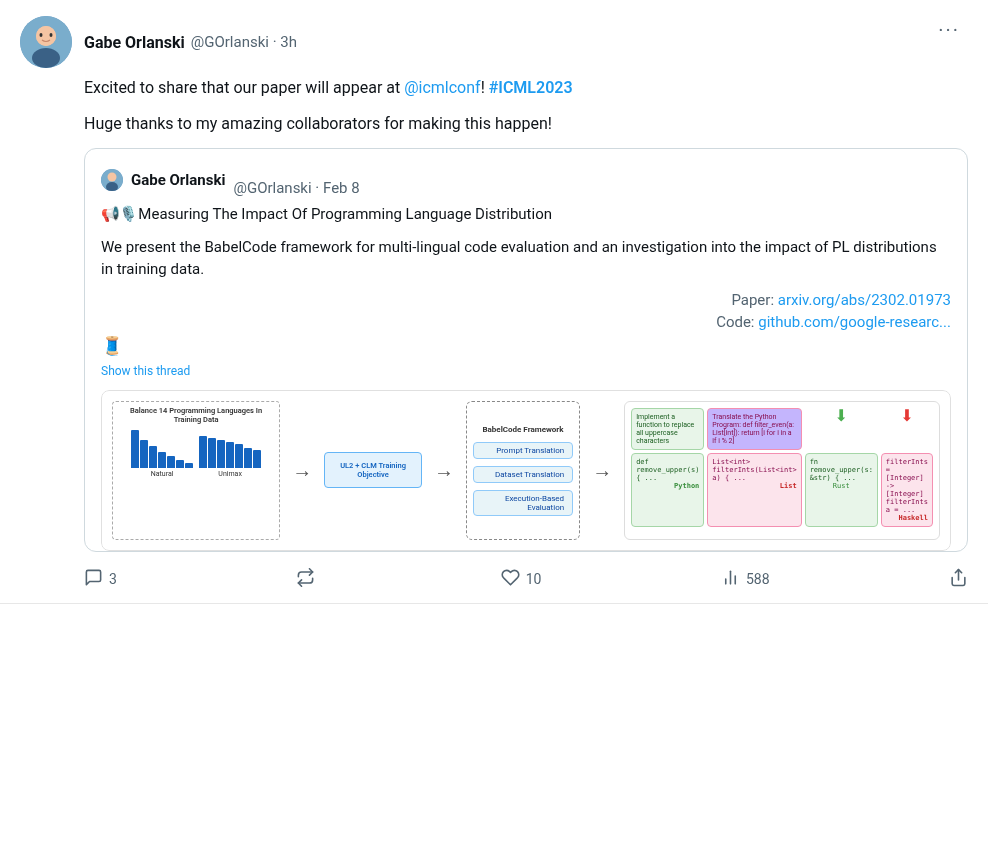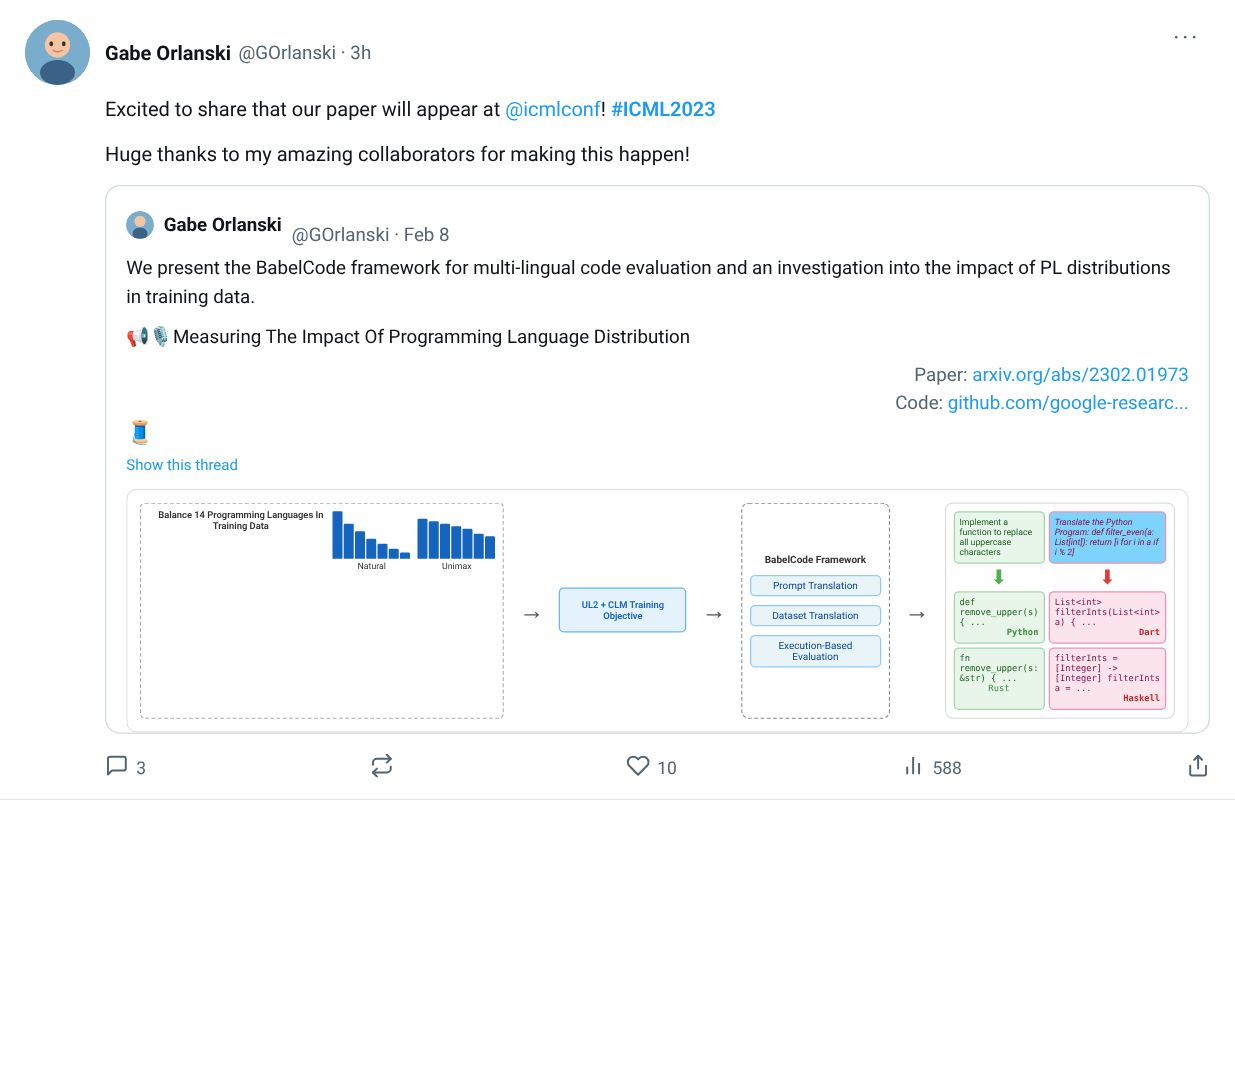--- a/index.html
+++ b/index.html
@@ -187,21 +187,21 @@
       font-weight: 700;
       color: #333;
       margin-bottom: 4px;
     }
     .framework-box {
       background: #e8f4f8;
       border: 1px solid #90caf9;
       border-radius: 4px;
       padding: 3px 8px;
       font-size: 8px;
-      text-align: center;
+      text-align: right;
       color: #0d47a1;
       width: 100%;
     }
     .ul2-box {
       background: #e3f2fd;
       border: 1px solid #64b5f6;
       border-radius: 4px;
       padding: 5px 8px;
       font-size: 8px;
       text-align: center;
@@ -222,27 +222,26 @@
     }
     .eval-prompt {
       background: #e8f5e9;
       border: 1px solid #a5d6a7;
       border-radius: 4px;
       padding: 4px;
       font-size: 7px;
       color: #1b5e20;
     }
     .eval-translate {
-      background: #7dd3fc;
+      background: #c4b5fd;
       border: 1px solid #f48fb1;
       border-radius: 4px;
       padding: 4px;
       font-size: 7px;
       color: #880e4f;
-      font-style: italic;
     }
     .eval-code {
       background: #e8f5e9;
       border: 1px solid #a5d6a7;
       border-radius: 4px;
       padding: 4px;
       font-size: 7px;
       color: #1b5e20;
       font-family: monospace;
     }
@@ -285,21 +284,22 @@
     .action-icon {
       font-size: 18px;
       color: #536471;
     }
     .action-count {
       font-size: 14px;
       color: #536471;
     }
     .training-chart {
       display: flex;
-      align-items: flex-start;
+      flex-direction: column;
+      align-items: center;
       border: 1px dashed #aaa;
       border-radius: 4px;
       padding: 4px 6px;
       min-width: 100px;
     }
     .training-title {
       font-size: 7.5px;
       text-align: center;
       color: #333;
       margin-bottom: 4px;
@@ -378,24 +378,24 @@
           </svg>
         </div>
         <span class="quoted-user-name">Gabe Orlanski</span>
         <span class="quoted-handle-date">
           <span>@GOrlanski</span>
           <span> · </span>
           <span>Feb 8</span>
         </span>
       </div>
 
-      <div class="quoted-text">We present the BabelCode framework for multi-lingual code evaluation and an investigation into the impact of PL distributions in training data.</div>
       <div class="quoted-text">
         <span>📢🎙️</span><span>Measuring The Impact Of Programming Language Distribution</span>
       </div>
+      <div class="quoted-text">We present the BabelCode framework for multi-lingual code evaluation and an investigation into the impact of PL distributions in training data.</div>
 
       <div class="quoted-link">
         <span>Paper:</span>
         <span class="mention">arxiv.org/abs/2302.01973</span>
       </div>
       <div class="quoted-link">
         <span>Code:</span>
         <span class="mention">github.com/google-researc...</span>
       </div>
       <div style="font-size:18px; margin:4px 0 8px 0;">🧵</div>
@@ -445,34 +445,34 @@
           <div class="babel-framework">
             <div class="framework-title">BabelCode Framework</div>
             <div class="framework-box" style="margin-bottom:3px;">Prompt Translation</div>
             <div class="framework-box" style="margin-bottom:3px;">Dataset Translation</div>
             <div class="framework-box">Execution-Based Evaluation</div>
           </div>
 
           <div class="arrow-right">→</div>
 
           <div class="multi-lingual-section">
-            <div style="display:grid;grid-template-columns:1fr 1fr;grid-template-rows:auto auto auto auto;gap:3px;">
+            <div style="display:grid;grid-template-columns:1fr 1fr 1fr 1fr;grid-template-rows:auto auto auto auto;gap:3px;">
               <div class="eval-prompt">Implement a function to replace all uppercase characters</div>
               <div class="eval-translate">Translate the Python Program: def filter_even(a: List[int]): return [i for i in a if i % 2]</div>
               <div class="down-arrow">⬇</div>
               <div class="down-arrow-red">⬇</div>
               <div class="eval-code">
                 <span>def remove_upper(s) {
   ...</span><br>
                 <span style="text-align:right;display:block;color:#388e3c;font-weight:600;">Python</span>
               </div>
               <div class="eval-code-red">
                 <span>List&lt;int&gt; filterInts(List&lt;int&gt; a) {
   ...</span><br>
-                <span style="text-align:right;display:block;color:#c62828;font-weight:600;">Dart</span>
+                <span style="text-align:right;display:block;color:#c62828;font-weight:600;">List</span>
               </div>
               <div class="eval-code">
                 <span>fn remove_upper(s: &amp;str) {
   ...</span><br>
                 <span style="text-align:center;display:block;color:#388e3c;font-weight:400;">Rust</span>
               </div>
               <div class="eval-code-red">
                 <span>filterInts = [Integer] -&gt; [Integer]
 filterInts a = ...</span><br>
                 <span style="text-align:right;display:block;color:#c62828;font-weight:600;">Haskell</span>

